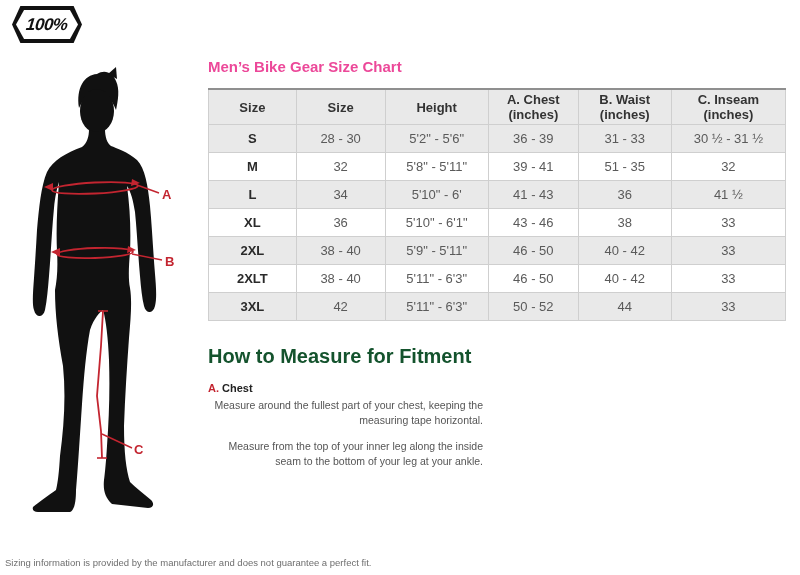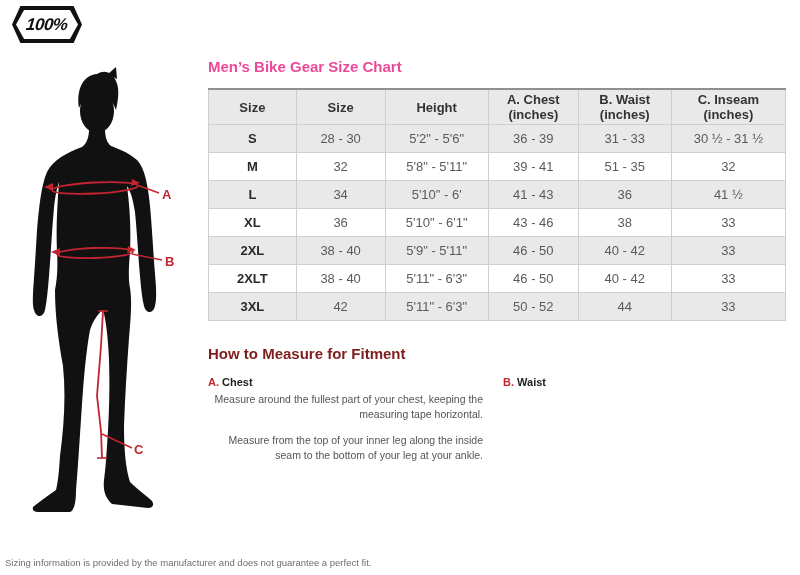--- a/index.html
+++ b/index.html
@@ -31,21 +31,21 @@
   table.size-table th, table.size-table td {
     border: 1px solid #cfcfcf; text-align: center; height: 28px;
     font-size: 13px; padding: 2px 4px; }
   table.size-table th { background: #e9e9e9; color: #333; font-weight: bold; }
   table.size-table td { color: #5a5a5a; }
   table.size-table td.size-col { font-weight: bold; color: #2a2a2a; }
   table.size-table tr.shaded td { background: #e9e9e9; }
   .c1{width:15.2%} .c2{width:15.4%} .c3{width:17.9%} .c4{width:15.6%} .c5{width:16.1%} .c6{width:19.8%}
 
   .measure-section { margin-top: 24px; }
-  .measure-title { font-size: 15px; font-weight: bold; color: #7f1d1d; }
+  .measure-title { font-size: 20px; font-weight: bold; color: #14532d; }
   .measure-grid { display: grid; grid-template-columns: 1fr 1fr; column-gap: 16px;
     row-gap: 16px; margin-top: 14px; gap: 12px; }
   .measure-item h3 { font-size: 11px; font-weight: bold; color: #222; margin-bottom: 4px; }
   .measure-item h3 .letter { color: #c32530; }
   .measure-item p { font-size: 10.5px; color: #555; line-height: 1.4; padding-right: 8px; text-align: right; }
   .item-a { grid-column: 1; grid-row: 1; }
   .item-b { grid-column: 2; grid-row: 1; }
   .item-c { grid-column: 1; grid-row: 2; }
 
   
@@ -216,21 +216,20 @@
   </table>
 
   <div class="measure-section">
     <h2 class="measure-title">How to Measure for Fitment</h2>
     <div class="measure-grid">
       <div class="measure-item item-a">
         <h3><span class="letter">A.</span> <span>Chest</span></h3>
         <p>Measure around the fullest part of your chest, keeping the measuring tape horizontal.</p>
       </div>
       <div class="measure-item item-b">
-        <h3><span class="letter">B.</span> <span>Waist</span></h3>
       </div>
       <div class="measure-item item-c">
         <p>Measure from the top of your inner leg along the inside seam to the bottom of your leg at your ankle.</p>
       </div>
     </div>
   </div>
 </div>
 
 <div class="footer">
   <div>Sizing information is provided by the manufacturer and does not guarantee a perfect fit.</div>

